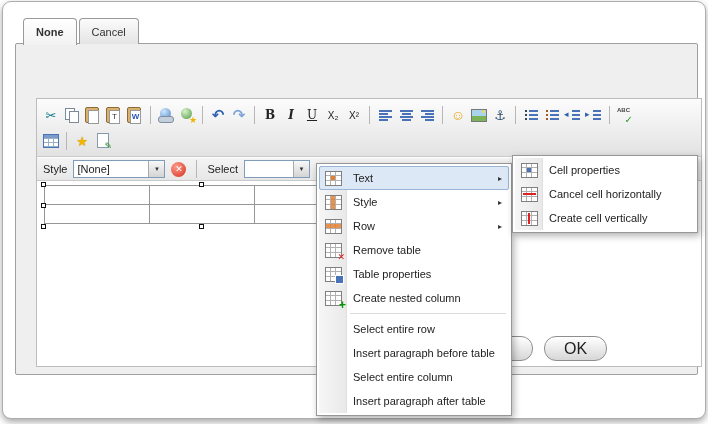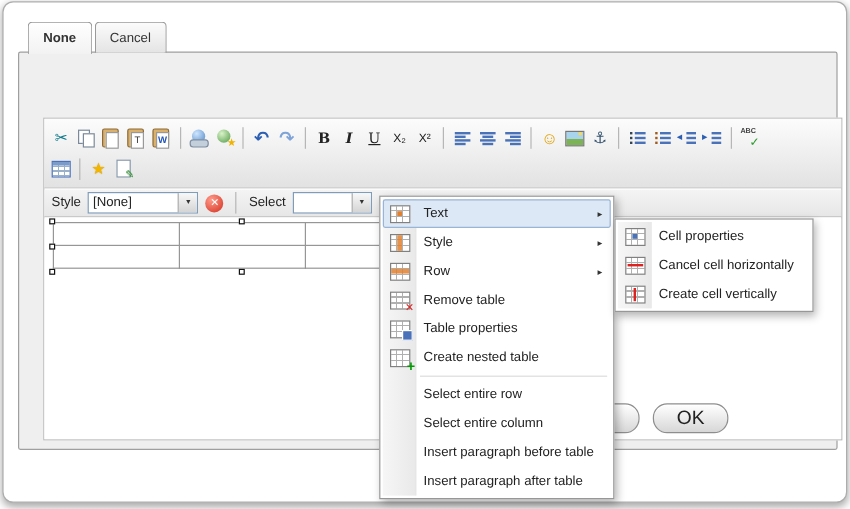--- a/index.html
+++ b/index.html
@@ -256,41 +256,41 @@
       <div class="menu-item">
         <span class="mi mi-remove-table"></span>
         <span class="menu-label">Remove table</span>
       </div>
       <div class="menu-item">
         <span class="mi mi-table-properties"></span>
         <span class="menu-label">Table properties</span>
       </div>
       <div class="menu-item">
         <span class="mi mi-nested-table"></span>
-        <span class="menu-label">Create nested table</span>
+        <span class="menu-label">Create nested column</span>
       </div>
       <div class="menu-sep"></div>
       <div class="menu-item">
         <span class="mi mi-empty"></span>
         <span class="menu-label">Select entire row</span>
       </div>
       <div class="menu-item">
         <span class="mi mi-empty"></span>
+        <span class="menu-label">Insert paragraph before table</span>
+      </div>
+      <div class="menu-item">
+        <span class="mi mi-empty"></span>
         <span class="menu-label">Select entire column</span>
-      </div>
-      <div class="menu-item">
-        <span class="mi mi-empty"></span>
-        <span class="menu-label">Insert paragraph before table</span>
       </div>
       <div class="menu-item">
         <span class="mi mi-empty"></span>
         <span class="menu-label">Insert paragraph after table</span>
       </div>
     </div>
-  <div class="menu" style="left:509px;top:180px;width:166px;z-index:50">
+  <div class="menu" style="left:509px;top:153px;width:186px;z-index:50">
       <div class="menu-item">
         <span class="mi mi-cell-properties"></span>
         <span class="menu-label">Cell properties</span>
       </div>
       <div class="menu-item">
         <span class="mi mi-split-horizontal"></span>
         <span class="menu-label">Cancel cell horizontally</span>
       </div>
       <div class="menu-item">
         <span class="mi mi-split-vertical"></span>

